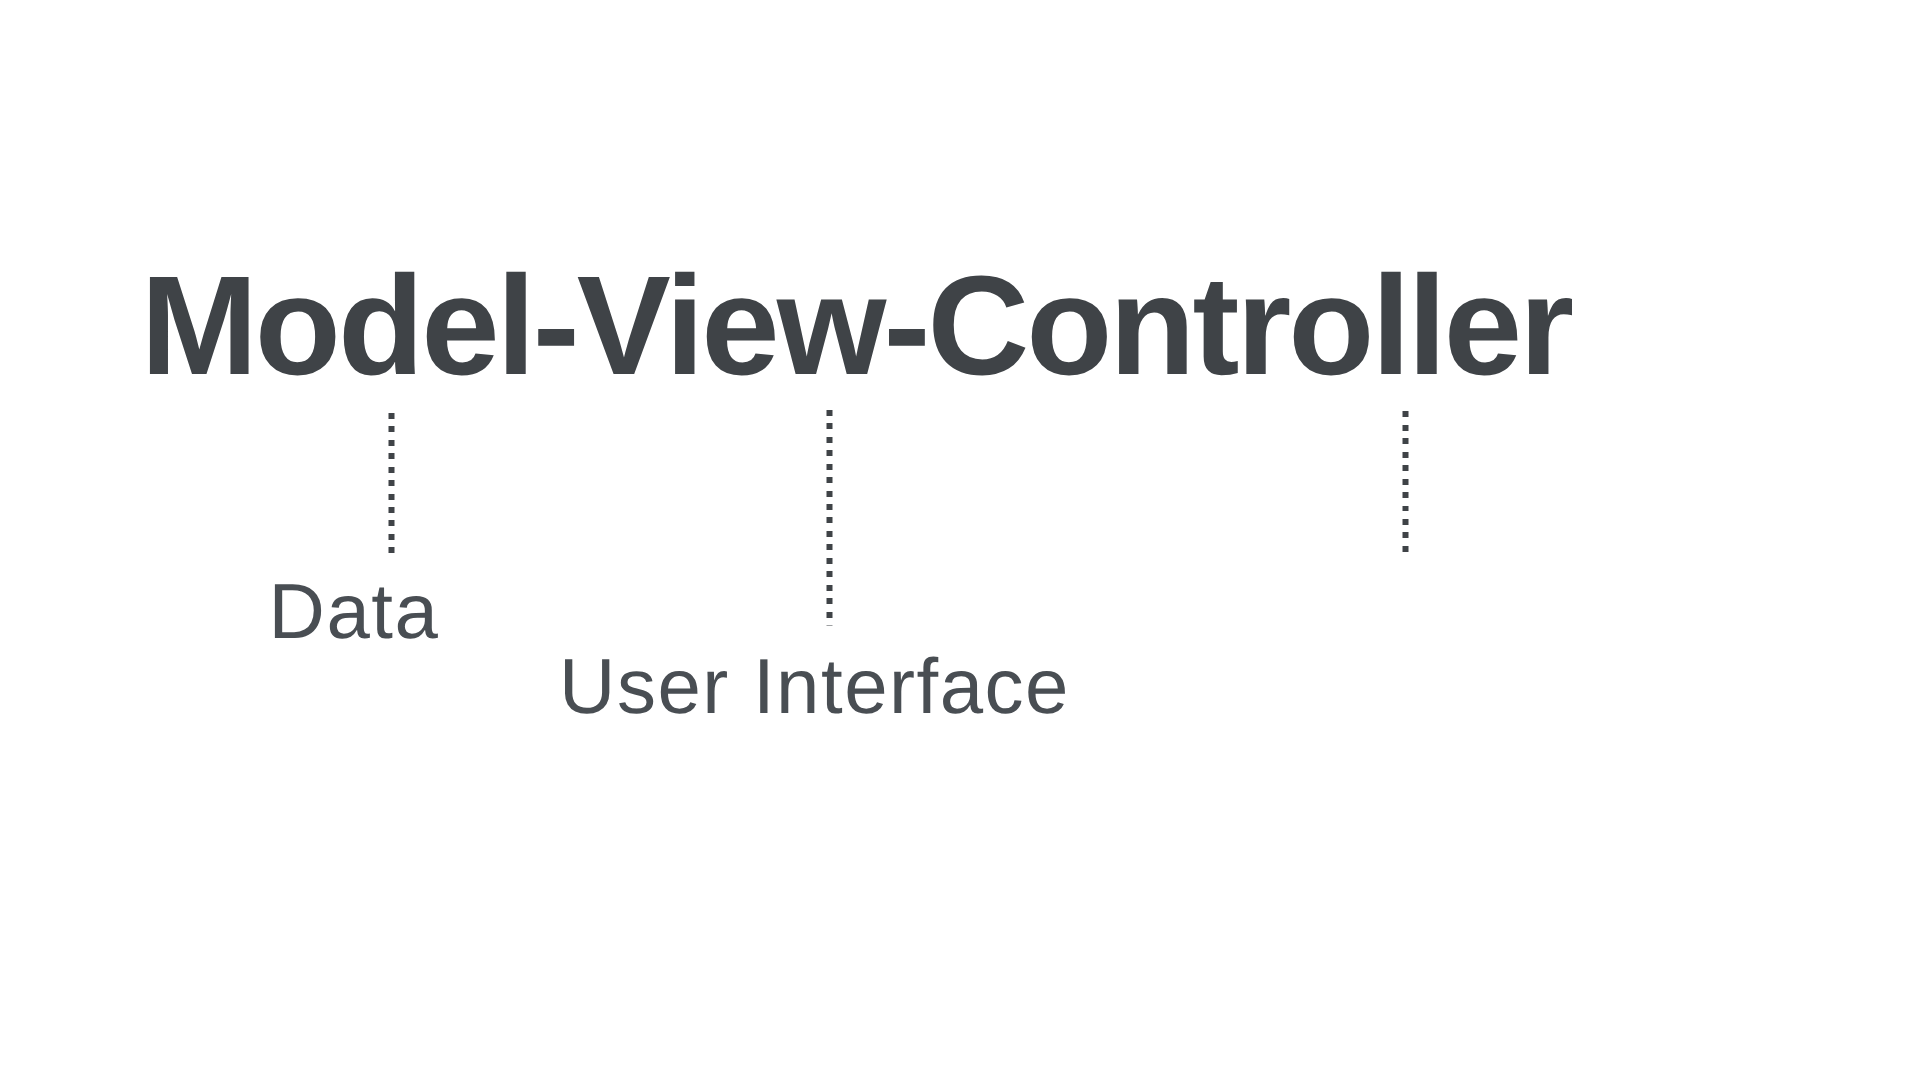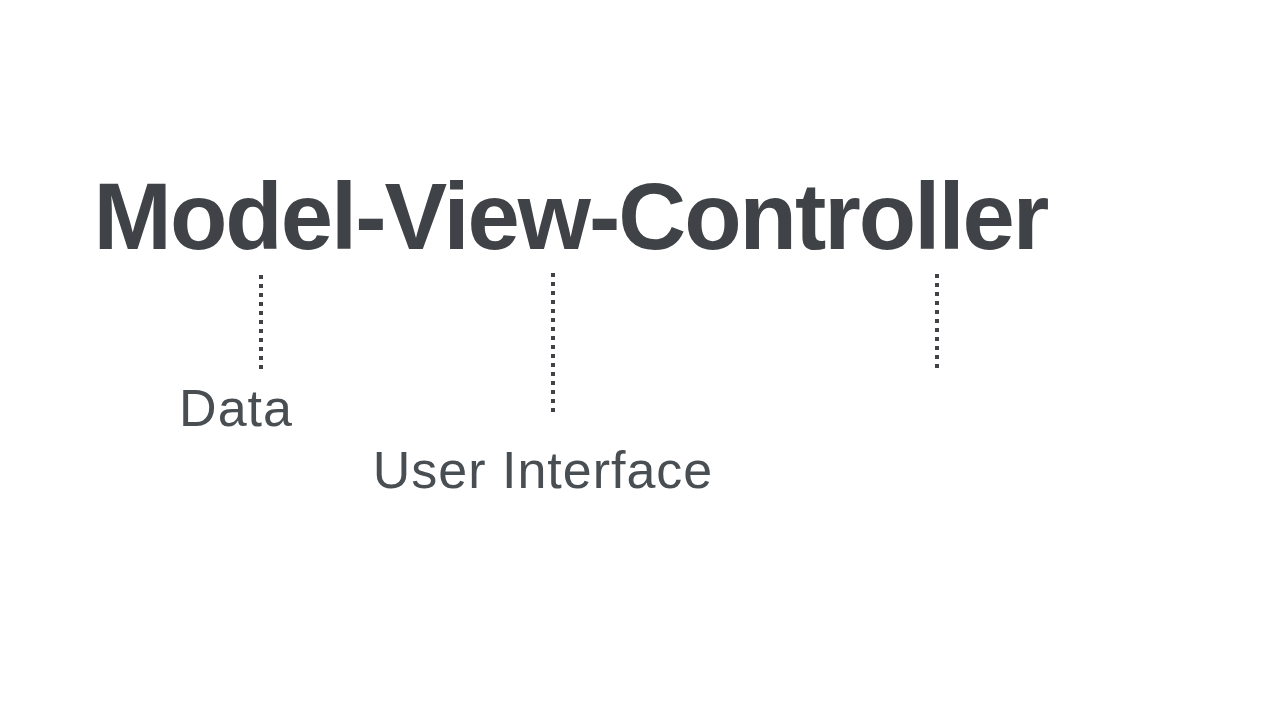--- a/index.html
+++ b/index.html
@@ -51,21 +51,21 @@
     position: absolute;
     transform: translateX(-50%);
     font-size: 52px;
     font-weight: 400;
     letter-spacing: 1px;
     line-height: 1;
     color: #494e53;
     white-space: nowrap;
   }
   .label.data        { left: 236px; top: 382px; }
-  .label.ui          { left: 543px; top: 444px; }
+  .label.ui          { left: 543px; top: 432px; }
   .label.coordinator { left: 922px; top: 382px; }
 </style>
 </head>
 <body>
 
 <div class="slide">
 
   <h1 class="title">Model-View-Controller</h1>
 
   <div class="connector model"></div>

